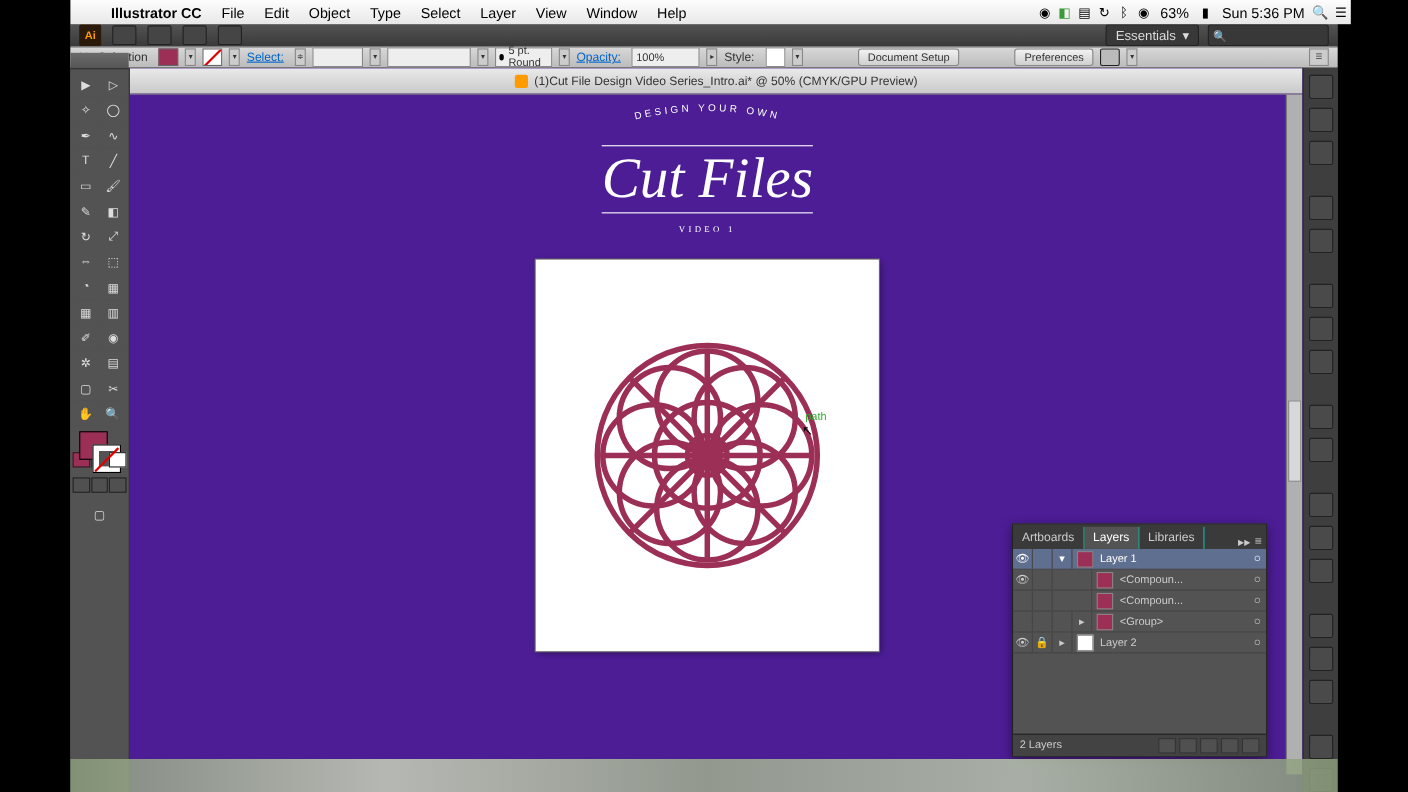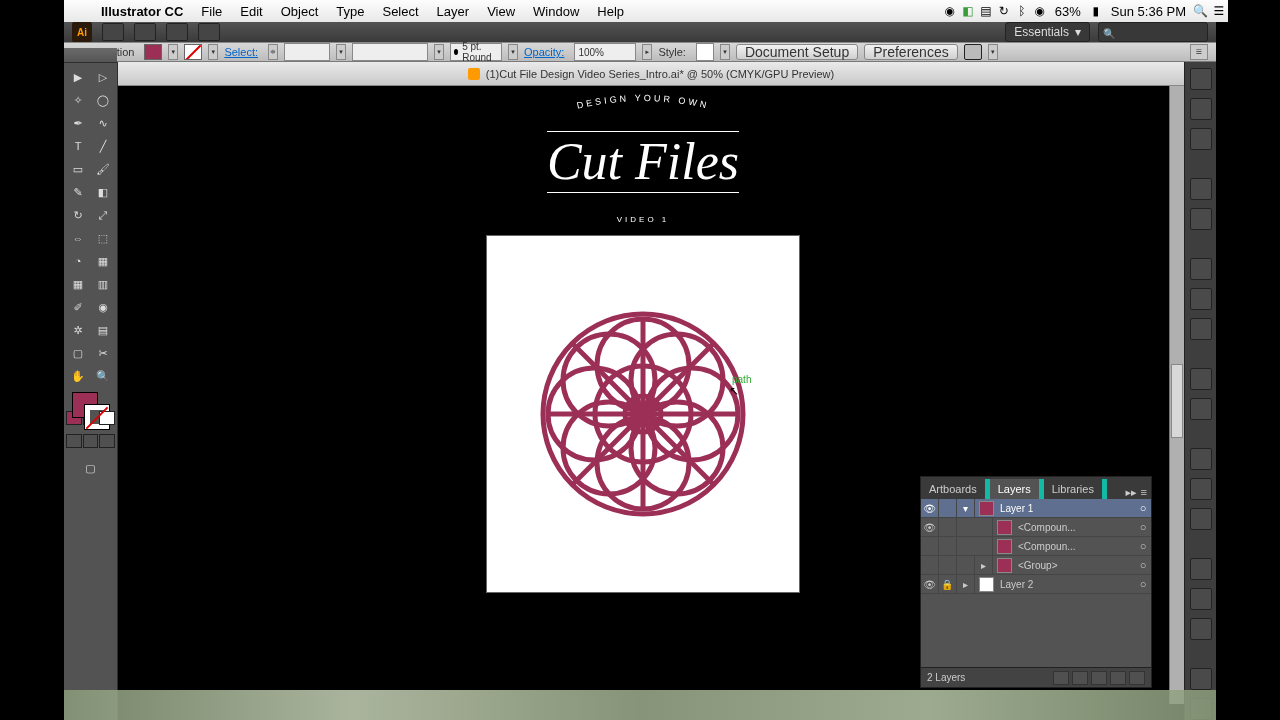--- a/index.html
+++ b/index.html
@@ -24,58 +24,58 @@
 .search-box { width: 110px; height: 20px; background: #383838; border: 1px solid #222; border-radius: 3px; }
 
 
 .control-bar { height: 30px; background: linear-gradient(#d8d8d8,#bcbcbc); border-top: 1px solid #888; border-bottom: 1px solid #7a7a7a; display: flex; align-items: center; padding: 0 8px; font-size: 11px; color: #333; gap: 6px; }
 .ctrl-label { margin-right: 4px; }
 .swatch { width: 18px; height: 16px; border: 1px solid #666; background: #9b2f55; }
 .swatch.nostroke { background: #fff; position: relative; overflow: hidden; }
 .swatch.nostroke::after { content:""; position:absolute; left:-3px; right:-3px; top:50%; height:2px; background:#d00; transform: rotate(-45deg); }
 .mini-dd { width: 10px; height: 16px; border: 1px solid #888; background: #ccc; font-size: 7px; display:flex; align-items:center; justify-content:center; }
 .ctrl-input { height: 18px; border: 1px solid #888; background: #eee; padding: 0 3px; font-size: 10px; display:flex; align-items:center; }
-.ctrl-btn { height: 16px; background: linear-gradient(#f2f2f2,#d0d0d0); border: 1px solid #888; border-radius: 3px; padding: 0 8px; font-size: 14px; display:flex; align-items:center; }
+.ctrl-btn { height: 16px; background: linear-gradient(#f2f2f2,#d0d0d0); border: 1px solid #888; border-radius: 3px; padding: 0 8px; font-size: 10px; display:flex; align-items:center;margin-left:44px; }
 
 
 .main { flex: 1; display: flex; position: relative; background: #4a4a4a; }
 .left-tools { width: 54px; background: #535353; border-right: 1px solid #2e2e2e; padding: 4px 2px; display: grid; grid-template-columns: 1fr 1fr; grid-auto-rows: 22px; gap: 1px; position: relative; }
 .left-tools::before { content:""; position:absolute; top:-14px; left:0; right:0; height:14px; background: linear-gradient(#6b6b6b,#555); border-bottom:1px solid #2e2e2e; }
 .tool { background: #535353; display:flex; align-items:center; justify-content:center; color:#ddd; font-size:11px; border:1px solid transparent; }
 .fill-stroke { grid-column: 1 / 3; height: 48px; position: relative; }
 .fs-fill { position:absolute; left:6px; top:4px; width:26px; height:26px; background:#9b2f55; border:1px solid #000; }
 .fs-stroke { position:absolute; left:18px; top:16px; width:26px; height:26px; background:#fff; border:1px solid #000; }
 .fs-stroke::after { content:""; position:absolute; inset:5px; background:#535353; }
 .fs-stroke::before { content:""; position:absolute; left:-3px; right:-3px; top:50%; height:2px; background:#d00; transform:rotate(-45deg); z-index:2; }
 .color-row { grid-column: 1/3; display:flex; gap:1px; }
 .color-row .sq { width:16px; height:14px; border:1px solid #222; }
 
-.canvas-wrap { flex:1; position:relative; background:#000000; overflow:hidden; }
+.canvas-wrap { flex:1; position:relative; background:#4c1d95; overflow:hidden; }
 .doc-tab { height: 24px; background: linear-gradient(#eaeaea,#c9c9c9); border-bottom:1px solid #888; display:flex; align-items:center; justify-content:center; font-size:11px; color:#333; }
 .doc-icon-sm { width:12px; height:12px; background:#ff9a00; border-radius:2px; margin-right:6px; display:inline-block; }
 
 .canvas { position:absolute; inset:24px 16px 16px 0; }
 .heading-art { position:absolute; left:50%; top:5px; transform:translateX(-50%); width:340px; text-align:center; color:#fff; }
 .script { font-size:52px; font-style:italic; font-family: "Brush Script MT", cursive; line-height:1; margin:6px 0 2px; border-bottom:1px solid #fff; border-top:1px solid #fff; padding:4px 0; display:inline-block; }
-.vid { font-size:8px; letter-spacing:3px; margin-top:20px; }
+.vid { font-size:8px; letter-spacing:3px; margin-top:8px;font-family:Liberation Serif, serif; }
 
 .artboard { position:absolute; left:50%; top:150px; transform:translateX(-50%); width:312px; height:356px; background:#fff; box-shadow:0 0 0 1px #666, 2px 2px 6px rgba(0,0,0,0.4); }
 .mandala { position:absolute; left:50%; top:50%; transform:translate(-50%,-50%); }
 .cursor-sm { position:absolute; left:245px; top:138px; font-size:10px; color:#3a3; }
 .cursor-arrow { position:absolute; left:242px; top:148px; font-size:12px; }
 
 
 .right-dock { width:32px; background:#3e3e3e; border-left:1px solid #222; display:flex; flex-direction:column; align-items:center; padding-top:6px; gap:8px; }
 .right-dock .dock-ic { width:22px; height:22px; background:#4a4a4a; border:1px solid #222; border-radius:2px; }
 .right-dock .gap { height:12px; }
 
 
 .layers-panel { position:absolute; right:32px; bottom:32px; width:232px; height:212px; background:#535353; border:1px solid #222; box-shadow:0 3px 10px rgba(0,0,0,0.5); font-size:11px; color:#ccc; }
 .lp-tabs { height:22px; background:#3a3a3a; display:flex; align-items:flex-end; }
-.lp-tab { padding:4px 8px; background:#3a3a3a; border-right:5px solid #14b8a6; }
+.lp-tab { padding:4px 8px; background:#3a3a3a; border-right:1px solid #14b8a6; }
 .lp-tab.active { background:#535353; color:#fff; }
 .lp-tab-icons { margin-left:auto; padding:0 4px; display:flex; gap:4px; }
 .lp-body { height: 152px; overflow: hidden; }
 .layer-row { height:19px; display:flex; align-items:center; border-bottom:1px solid #454545; }
 .layer-row .col { width:18px; height:100%; border-right:1px solid #454545; display:flex; align-items:center; justify-content:center; font-size:10px; }
 .layer-row.selected { background:#5f6f8f; color:#fff; }
 .layer-thumb { width:15px; height:15px; background:#9b2f55; border:1px solid #888; margin:0 4px; }
 .layer-thumb.white { background:#fff; }
 .layer-name { flex:1; font-size:10px; padding-left:2px; }
 .layer-target { width:16px; text-align:center; }

